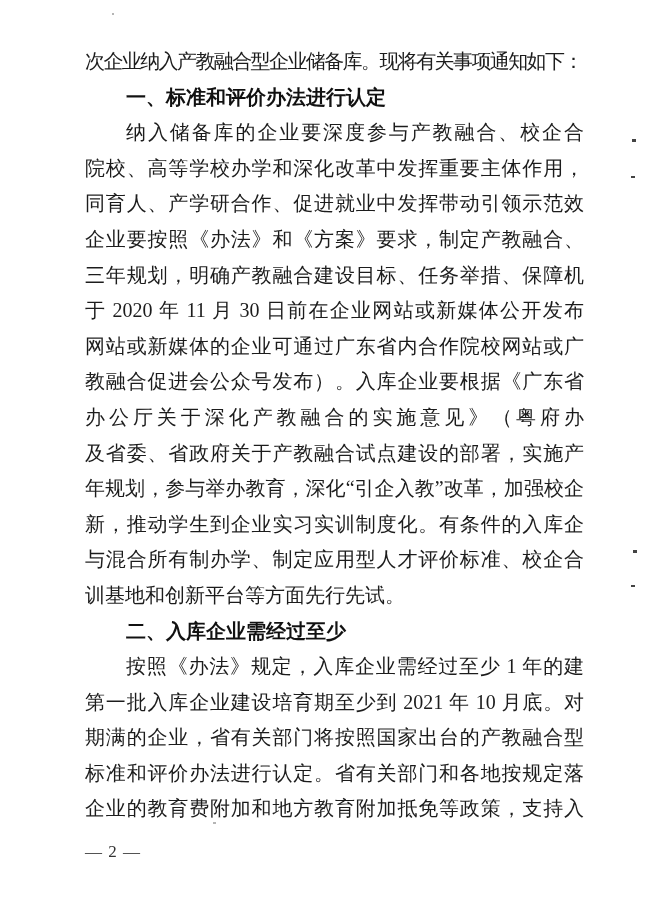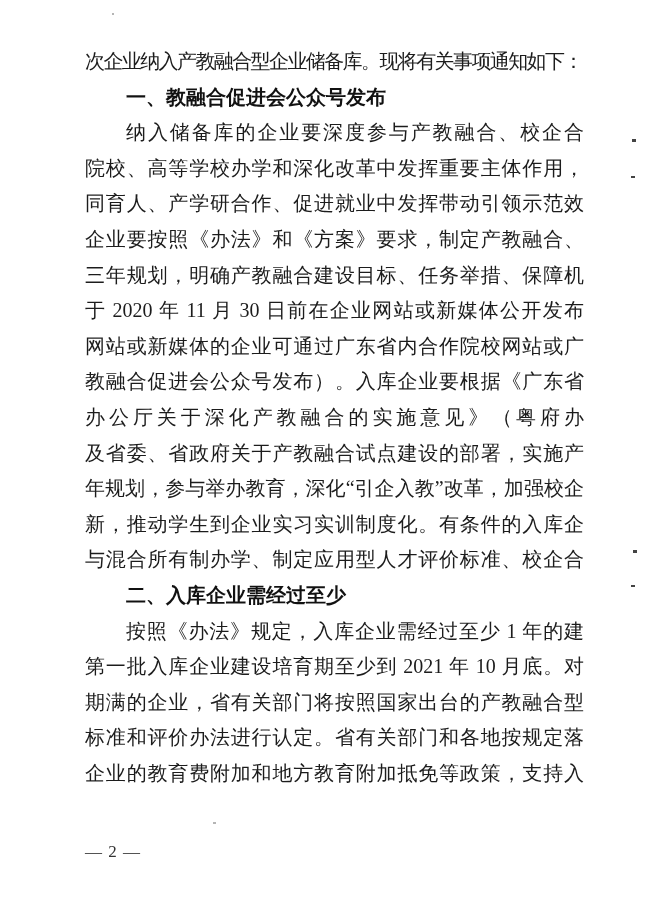--- a/index.html
+++ b/index.html
@@ -47,34 +47,35 @@
   .speck { position:absolute; background:#444; }
   .speck.faint { background:#b5b5b5; }
 </style>
 </head>
 <body>
 
 <div class="page">
 
   <div class="doc">
       <div class="line body fit">次企业纳入产教融合型企业储备库。现将有关事项通知如下：</div>
-      <div class="line heading indent">一、教融合促进会公众号发布</div>
+      <div class="line heading indent">一、标准和评价办法进行认定</div>
       <div class="line body indent stretch">纳入储备库的企业要深度参与产教融合、校企合作，在职业</div>
       <div class="line body stretch">院校、高等学校办学和深化改革中发挥重要主体作用，在校企协</div>
       <div class="line body stretch">同育人、产学研合作、促进就业中发挥带动引领示范效应。入库</div>
       <div class="line body stretch">企业要按照《办法》和《方案》要求，制定产教融合、校企合作</div>
       <div class="line body stretch">三年规划，明确产教融合建设目标、任务举措、保障机制等，并</div>
       <div class="line body stretch">于 2020 年 11 月 30 日前在企业网站或新媒体公开发布（未设置</div>
       <div class="line body stretch">网站或新媒体的企业可通过广东省内合作院校网站或广东省产</div>
       <div class="line body stretch">教融合促进会公众号发布）。入库企业要根据《广东省人民政府</div>
       <div class="line body stretch">办公厅关于深化产教融合的实施意见》（粤府办〔2018〕40 号）</div>
       <div class="line body stretch">及省委、省政府关于产教融合试点建设的部署，实施产教融合三</div>
       <div class="line body stretch">年规划，参与举办教育，深化“引企入教”改革，加强校企协同创</div>
       <div class="line body stretch">新，推动学生到企业实习实训制度化。有条件的入库企业可在参</div>
       <div class="line body stretch">与混合所有制办学、制定应用型人才评价标准、校企合作共建实</div>
+      <div class="line body">训基地和创新平台等方面先行先试。</div>
       <div class="line heading indent">二、入库企业需经过至少</div>
       <div class="line body indent stretch">按照《办法》规定，入库企业需经过至少 1 年的建设培育期，</div>
       <div class="line body stretch">第一批入库企业建设培育期至少到 2021 年 10 月底。对建设培育</div>
       <div class="line body stretch">期满的企业，省有关部门将按照国家出台的产教融合型企业认证</div>
       <div class="line body stretch">标准和评价办法进行认定。省有关部门和各地按规定落实对入库</div>
       <div class="line body stretch">企业的教育费附加和地方教育附加抵免等政策，支持入库企业开</div>
     </div>
 
   <div class="footer">— 2 —</div>
 

